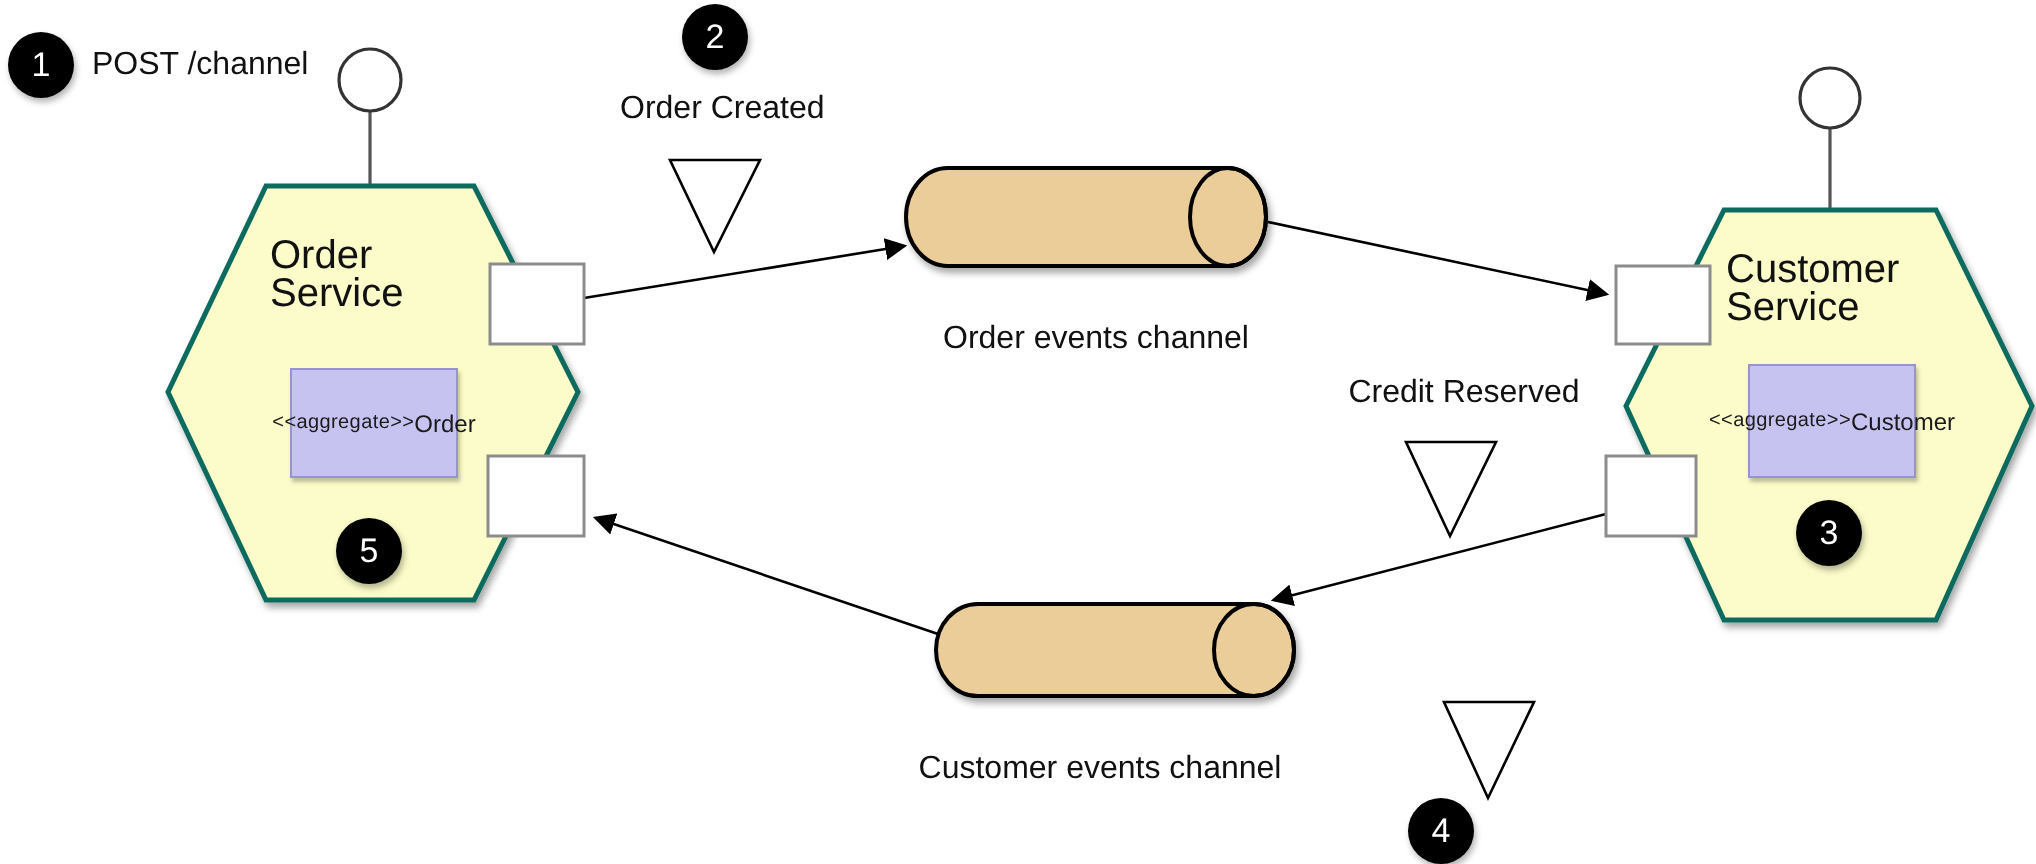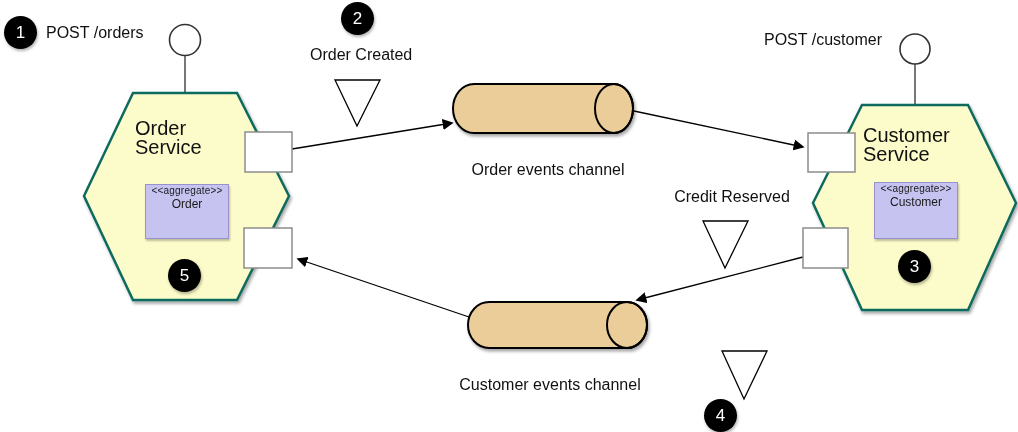--- a/index.html
+++ b/index.html
@@ -12,21 +12,21 @@
   body{background:#fff;font-family:"Liberation Sans",sans-serif}
   .canvas{position:relative;width:1018px;height:432px;background:var(--background);overflow:hidden}
   .canvas svg{position:absolute;left:0;top:0}
   .lbl{position:absolute;font-size:16px;color:var(--text-color);white-space:nowrap}
   .lbl.center{text-align:center;white-space:nowrap}
   .svc-name{position:absolute;font-size:20px;line-height:19px;color:var(--text-color);text-align:left}
   .badge{position:absolute;width:33px;height:33px;border-radius:50%;background:var(--badge-fill);
          color:var(--badge-text-color);font-size:17px;display:flex;align-items:center;justify-content:center;
          box-shadow:1px 2px 3px rgba(0,0,0,.3)}
   .agg{position:absolute;background:var(--aggregate-fill);border:1px solid var(--aggregate-border);
-       display:flex;flex-direction:column;align-items:center;justify-content:flex-start;
+       display:flex;flex-direction:row;align-items:center;justify-content:center;
        box-shadow:1px 2px 2px rgba(0,0,0,.25)}
   .agg-st{font-size:10px;color:#1a1a1a;letter-spacing:.2px}
   .agg-nm{font-size:12px;color:#1a1a1a;margin-top:1px}
 </style>
 </head>
 <body>
 
 <div class="canvas">
 
   <svg width="1018" height="432" viewBox="0 0 1018 432">
@@ -70,22 +70,21 @@
     <polygon points="703,221 748,221 725,268" fill="#ffffff" stroke="#000" stroke-width="1.3"></polygon>
     <polygon points="722,351 767,351 744,399" fill="#ffffff" stroke="#000" stroke-width="1.3"></polygon>
   </svg>
 
   <div class="badge" style="left:4px;top:16px">1</div>
   <div class="badge" style="left:341px;top:2px">2</div>
   <div class="badge" style="left:898px;top:250px">3</div>
   <div class="badge" style="left:704px;top:399px">4</div>
   <div class="badge" style="left:168px;top:259px">5</div>
 
-  <div class="lbl" style="left:46px;top:24px">POST /orders</div>
-  <div class="lbl" style="left:764px;top:31px">POST /customer</div>
+  <div class="lbl" style="left:46px;top:24px">POST /channel</div>
   <div class="lbl center" style="left:310px;top:46px;width:100px">Order Created</div>
   <div class="lbl center" style="left:672px;top:188px;width:120px">Credit Reserved</div>
 
   <div class="svc-name" style="left:135px;top:119px;width:104px">Order Service</div>
   <div class="svc-name" style="left:863px;top:126px;width:104px">Customer Service</div>
 
   <div class="agg" style="left:145px;top:184px;width:84px;height:55px">
     <div class="agg-st">&lt;&lt;aggregate&gt;&gt;</div>
     <div class="agg-nm">Order</div>
   </div>

